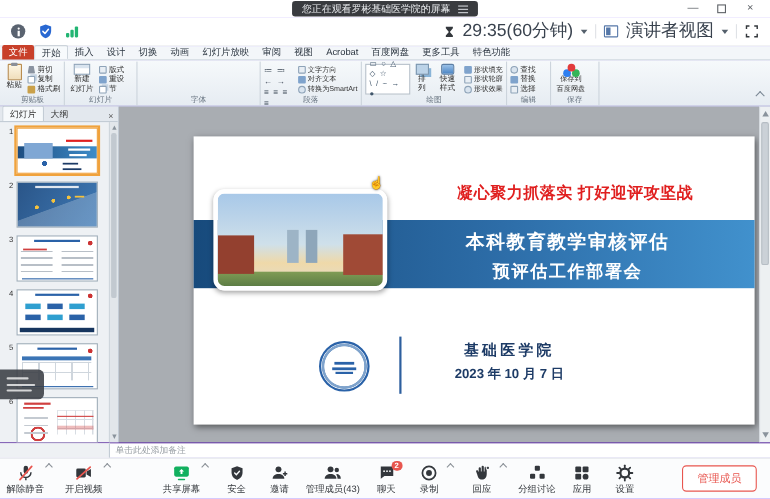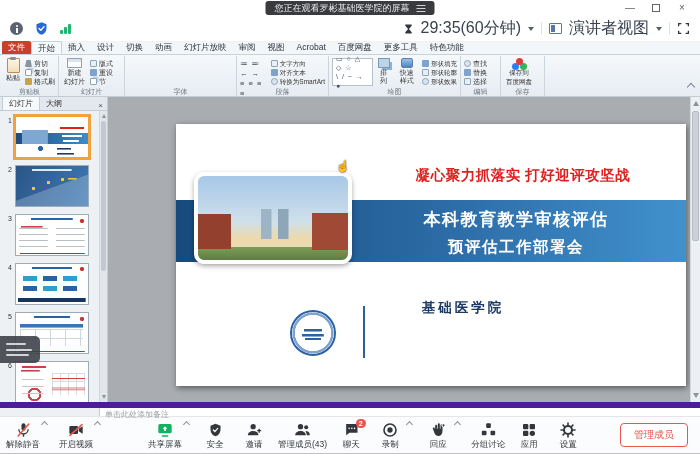--- a/index.html
+++ b/index.html
@@ -146,30 +146,30 @@
  background-position:45% 62%,57% 62%,0 78%,100% 78%,50% 100%,0 0;
  background-size:7% 36%,7% 36%,22% 42%,24% 44%,100% 16%,100% 100%}
 .handcur{position:absolute;left:160px;top:36px;color:#fff;font-size:11px;text-shadow:0 0 2px rgba(0,0,0,.75)}
 .seal{position:absolute;left:114px;top:186px;width:46px;height:46px;border-radius:50%;border:2px solid #2a62a8;background-color:#fff;background-repeat:no-repeat;
  background-image:
   linear-gradient(#2a62a8,#2a62a8),linear-gradient(#2a62a8,#2a62a8),linear-gradient(#2a62a8,#2a62a8),
   radial-gradient(circle,transparent 60%,#7fa3cc 62% 68%,transparent 70%);
  background-position:50% 42%,50% 55%,50% 66%,50% 50%;
  background-size:44% 6%,52% 6%,38% 5%,100% 100%}
 .sdiv{position:absolute;left:187px;top:182px;width:2px;height:52px;background:#2d5f9e}
-.org{position:absolute;left:203px;top:175px;width:168px;text-align:center;font-size:13.5px;font-weight:bold;color:#1d3b66;letter-spacing:3px;white-space:nowrap}
+.org{position:absolute;left:203px;top:186px;width:168px;text-align:center;font-size:13.5px;font-weight:bold;color:#1d3b66;letter-spacing:3px;white-space:nowrap}
 .sdate{position:absolute;left:196px;top:208px;width:182px;text-align:center;font-size:12px;font-weight:bold;color:#1d3b66;white-space:nowrap}
 
 .vscroll{width:10px;background:#edf0f2;border-left:1px solid #d4d9de;position:relative}
 .vscroll .arr{position:absolute;left:2px;width:0;height:0;border-left:3px solid transparent;border-right:3px solid transparent}
 .vscroll .up{top:4px;border-bottom:5px solid #8a939c}
 .vscroll .dn{bottom:4px;border-top:5px solid #8a939c}
 .vthumb{position:absolute;left:1px;right:1px;top:14px;height:130px;background:#cbd1d7;border:1px solid #b6bdc4;border-radius:2px}
 
-.notes{height:14px;display:flex;border-top:6px solid #4c1d95;background:#fff}
+.notes{height:14px;display:flex;border-top:1px solid #4c1d95;background:#fff}
 .nstub{width:100px;background:#eef1f4;border-right:1px solid #c3ccd5}
 .ntext{font-size:8px;color:#9aa0a6;line-height:13px;padding-left:5px}
 
 
 .fover{position:absolute;left:0;top:336px;width:40px;height:27px;background:rgba(58,62,68,.88);border-radius:0 5px 5px 0;z-index:6;display:flex;flex-direction:column;justify-content:center;gap:3.5px;padding-left:6px}
 .fline{height:2px;background:rgba(255,255,255,.75);border-radius:1px}
 
 
 .bbar{height:37px;background:#fbfcfd;border-top:1px solid #e3e6ea;display:flex;align-items:center;padding:0 6px}
 .bwrap{display:flex;}
@@ -419,20 +419,21 @@
       <div class="slide">
         <div class="headline">凝心聚力抓落实 打好迎评攻坚战</div>
         <div class="band"></div>
         <div class="band-l1">本科教育教学审核评估</div>
         <div class="band-l2">预评估工作部署会</div>
         <div class="photo"></div>
         <span class="handcur">☝</span>
         <div class="seal"></div>
         <div class="sdiv"></div>
         <div class="org">基础医学院</div>
+        <div class="sdate">2023 年 10 月 7 日</div>
       </div>
     </div>
 
     <div class="vscroll">
         <span class="arr up"></span>
         <span class="vthumb"></span>
         <span class="arr dn"></span>
       </div>
   </div>
 

